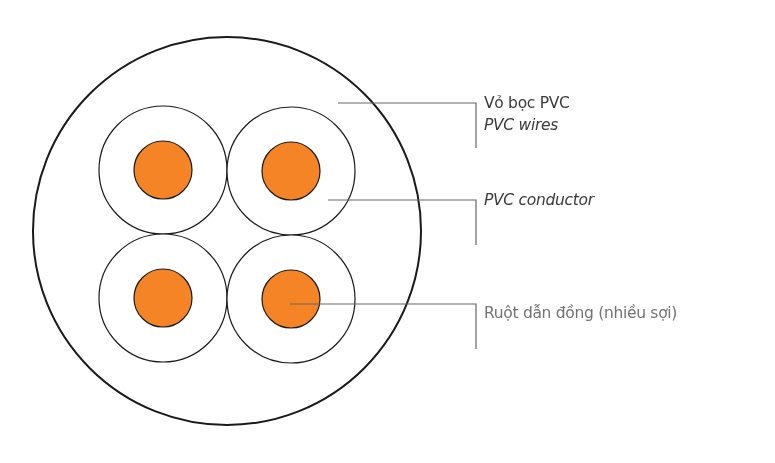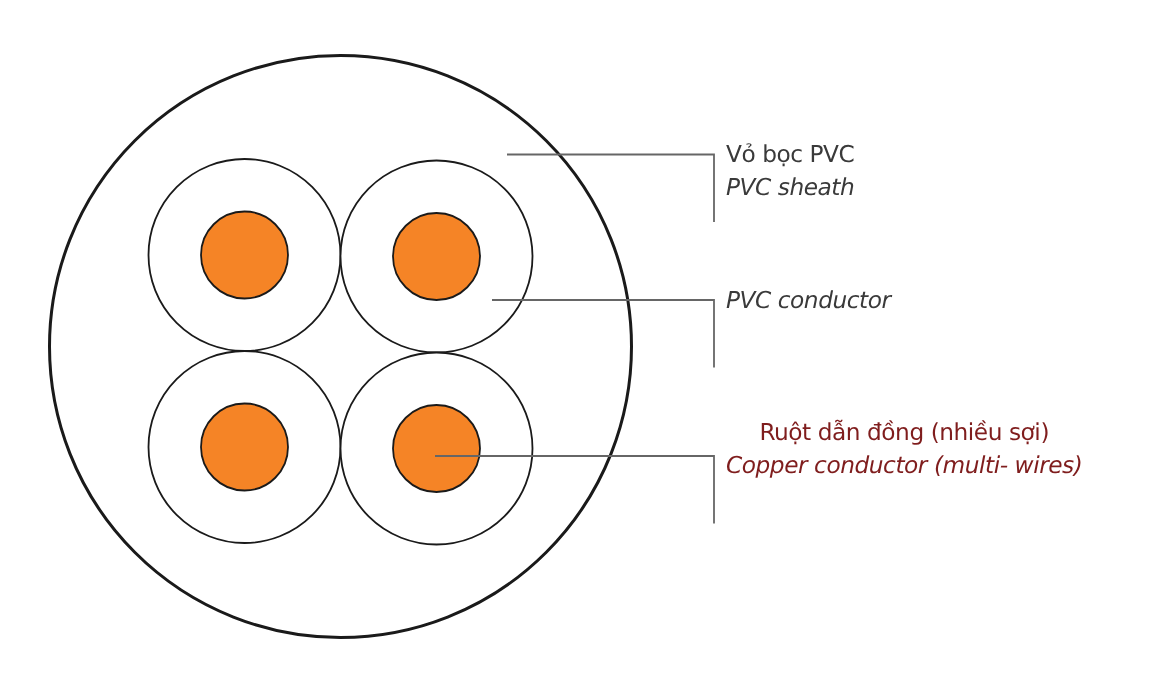--- a/index.html
+++ b/index.html
@@ -1,20 +1,20 @@
 <!DOCTYPE html>
 <html><head>
   <meta charset="utf-8">
   <style>
     html, body { margin: 0; padding: 0; background: #ffffff; }
     body { width: 775px; height: 463px; position: relative; overflow: hidden;
            font-family: "DejaVu Sans", sans-serif; }
     svg { position: absolute; left: 0; top: 0; }
     .label { position: absolute; left: 484px; color: #3a3a3a; font-size: 15.5px; line-height: 22px; letter-spacing: -0.3px; }
-    .label .vi { display: block; text-align: center; }
+    .label .vi { display: block; }
     .label .en { display: block; font-style: italic; }
   </style>
 </head>
 <body>
 
 <svg width="775" height="463" viewBox="0 0 775 463">
   <circle cx="227" cy="231" r="194" fill="#ffffff" stroke="#1a1a1a" stroke-width="2"></circle>
 
   <g>
     <circle cx="163" cy="170" r="64" fill="#ffffff" stroke="#1a1a1a" stroke-width="1.2"></circle>
@@ -33,21 +33,20 @@
     <circle cx="291" cy="299" r="29" fill="#f58426" stroke="#1a1a1a" stroke-width="1.2"></circle>
   </g>
 
   <polyline points="338,103 476,103 476,148" fill="none" stroke="#666666" stroke-width="1.2"></polyline>
   <polyline points="328,200 476,200 476,245" fill="none" stroke="#666666" stroke-width="1.2"></polyline>
   <polyline points="290,304 476,304 476,349" fill="none" stroke="#666666" stroke-width="1.2"></polyline>
 </svg>
 
 <div class="label" style="top: 92px; color: rgb(58, 58, 58);">
   <span class="vi">Vỏ bọc PVC</span>
-  <span class="en">PVC sheath</span>
+  <span class="en">PVC wires</span>
 </div>
 <div class="label" style="top: 189px; color: rgb(58, 58, 58);">
   <span class="en">PVC conductor</span>
 </div>
-<div class="label" style="top: 277px; color: #7f1d1d;">
+<div class="label" style="top: 302px; color: #737373;">
   <span class="vi">Ruột dẫn đồng (nhiều sợi)</span>
-  <span class="en">Copper conductor (multi- wires)</span>
 </div>
 
 </body></html>

